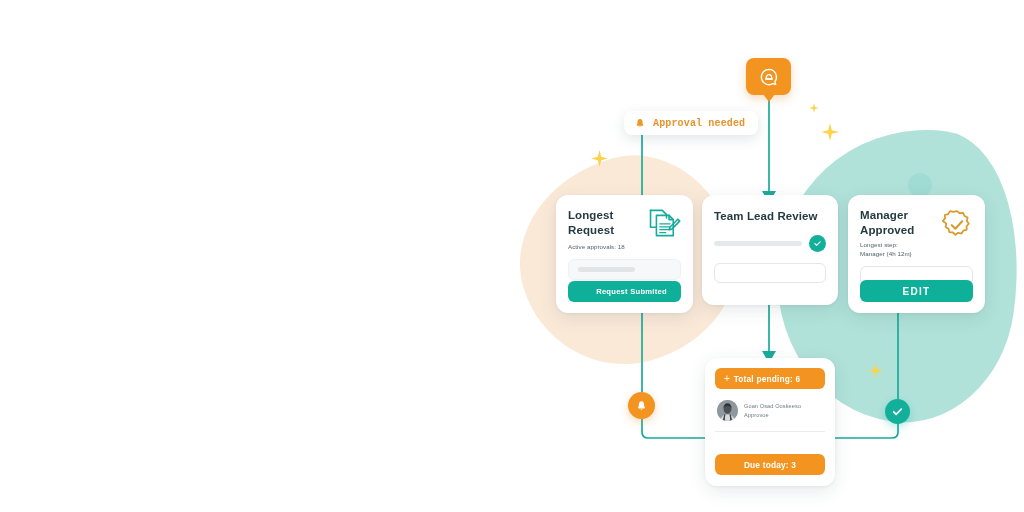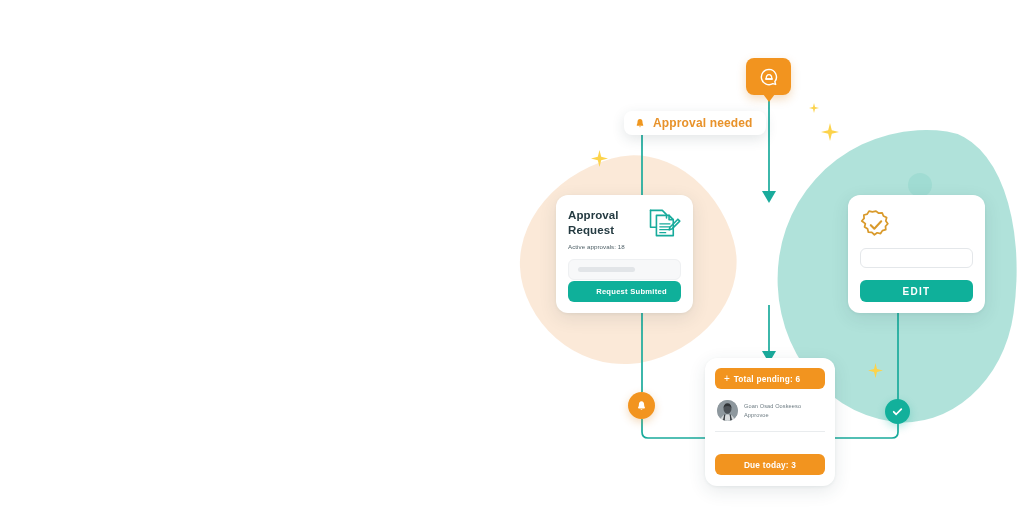--- a/index.html
+++ b/index.html
@@ -317,25 +317,26 @@
     height: 24px;
     padding: 0 13px 0 10px;
     background: #ffffff;
     border-radius: 8px;
     box-shadow: 0 4px 13px rgba(40,60,70,.13);
     display: flex;
     align-items: center;
     gap: 7px;
   }
   #pill-approval .lbl {
-    font-size: 12px;
+    font-size: 10px;
     font-weight: bold;
     color: #e8922a;
     letter-spacing: .15px;
     white-space: nowrap;
+    font-family: Liberation Mono, monospace;
   }
   #pill-approval svg { width: 12px; height: 13px; }
 
   
   #badge-bell {
     position: absolute;
     left: 108px; top: 364px;
     width: 27px; height: 27px;
     border-radius: 50%;
     background: #f2941f;
@@ -422,21 +423,21 @@
       <svg viewBox="0 0 24 24">
         <path d="M12 3c-3.2 0-5 2.6-5 6.1 0 4-1.6 5.2-1.6 6.3 0 .7.6 1.1 1.6 1.1h10c1 0 1.6-.4 1.6-1.1 0-1.1-1.6-2.3-1.6-6.3C17 5.6 15.2 3 12 3z" fill="#f0971f"></path>
         <path d="M10 18.1a2.05 2.05 0 0 0 4 0z" fill="#f0971f"></path>
       </svg>
       <span class="lbl">Approval needed</span>
     </div>
 
     <div class="card" id="card-request">
       <div class="head">
         <div class="card-title">
-          <div>Approval</div>
+          <div>Longest</div>
           <div>Request</div>
         </div>
         <svg id="icon-doc" viewBox="0 0 40 38">
           <g fill="none" stroke="#17ab9c" stroke-width="1.9" stroke-linejoin="round" stroke-linecap="round">
             <path d="M4 4h14l5 5v4"></path>
             <path d="M4 4v20h6"></path>
             <path d="M11 10h15l5 5v19H11z"></path>
             <path d="M26 10v5h5"></path>
           </g>
           <g stroke="#17ab9c" stroke-width="1.5" stroke-linecap="round">
@@ -450,23 +451,45 @@
           </g>
         </svg>
       </div>
       <div class="card-sub">Active approvals: 18</div>
       <div class="input-box filled" id="req-input">
         <div class="input-inner-bar"></div>
       </div>
       <button class="btn-teal" id="btn-request">Request Submited</button>
     </div>
 
+    <div class="card" id="card-team">
+      <div class="card-title">Team Lead Review</div>
+      <div class="row">
+        <div class="bar" id="team-bar"></div>
+        <div id="badge-check-team">
+          <svg viewBox="0 0 24 24">
+            <path d="M5 12.5l4.6 4.6L19 7.5" fill="none" stroke="#ffffff" stroke-width="3.2" stroke-linecap="round" stroke-linejoin="round"></path>
+          </svg>
+        </div>
+      </div>
+      <div class="input-box" id="team-input"></div>
+    </div>
 
     <div class="card" id="card-manager">
       <div class="head">
+        <div>
+          <div class="card-title">
+            <div>Manager</div>
+            <div>Approved</div>
+          </div>
+          <div class="card-sub">
+            <div>Longest step:</div>
+            <div>Manager (4h 12m)</div>
+          </div>
+        </div>
         <svg id="icon-rosette" viewBox="0 0 40 40">
           <path d="M20 2.6l3.4 2.7 4.3-.6 1.6 4.1 4 1.9-1 4.2 2.5 3.5-2.9 3.2.3 4.3-4.2 1.1-2.3 3.7-4.2-1-3.5 2.5-3.2-2.9-4.3-.3-1.1-4.2-3.7-2.3 1-4.2L2.2 15l2.9-3.2L4.8 7.5 9 6.4l2.3-3.7 4.2 1z" fill="none" stroke="#d99a2b" stroke-width="2.2" stroke-linejoin="round"></path>
           <path d="M13.5 20.2l4.4 4.4 8.6-9.2" fill="none" stroke="#d99a2b" stroke-width="2.6" stroke-linecap="round" stroke-linejoin="round"></path>
         </svg>
       </div>
       <div class="input-box" id="mgr-input"></div>
       <button class="btn-teal caps" id="btn-edit">EDIT</button>
     </div>
 
     <div class="card" id="card-pending">

